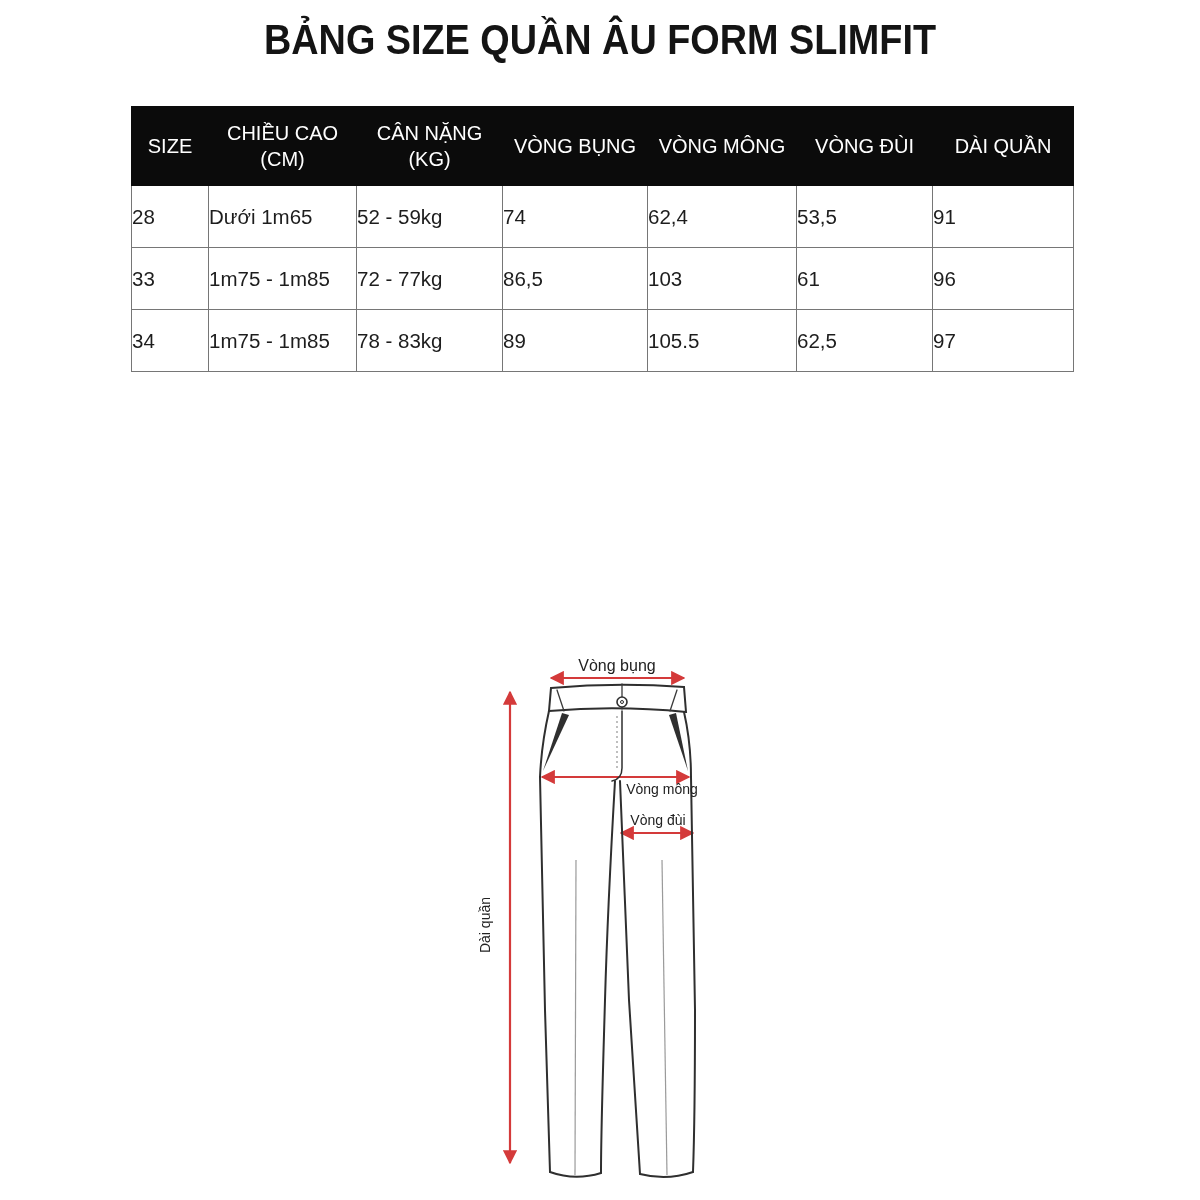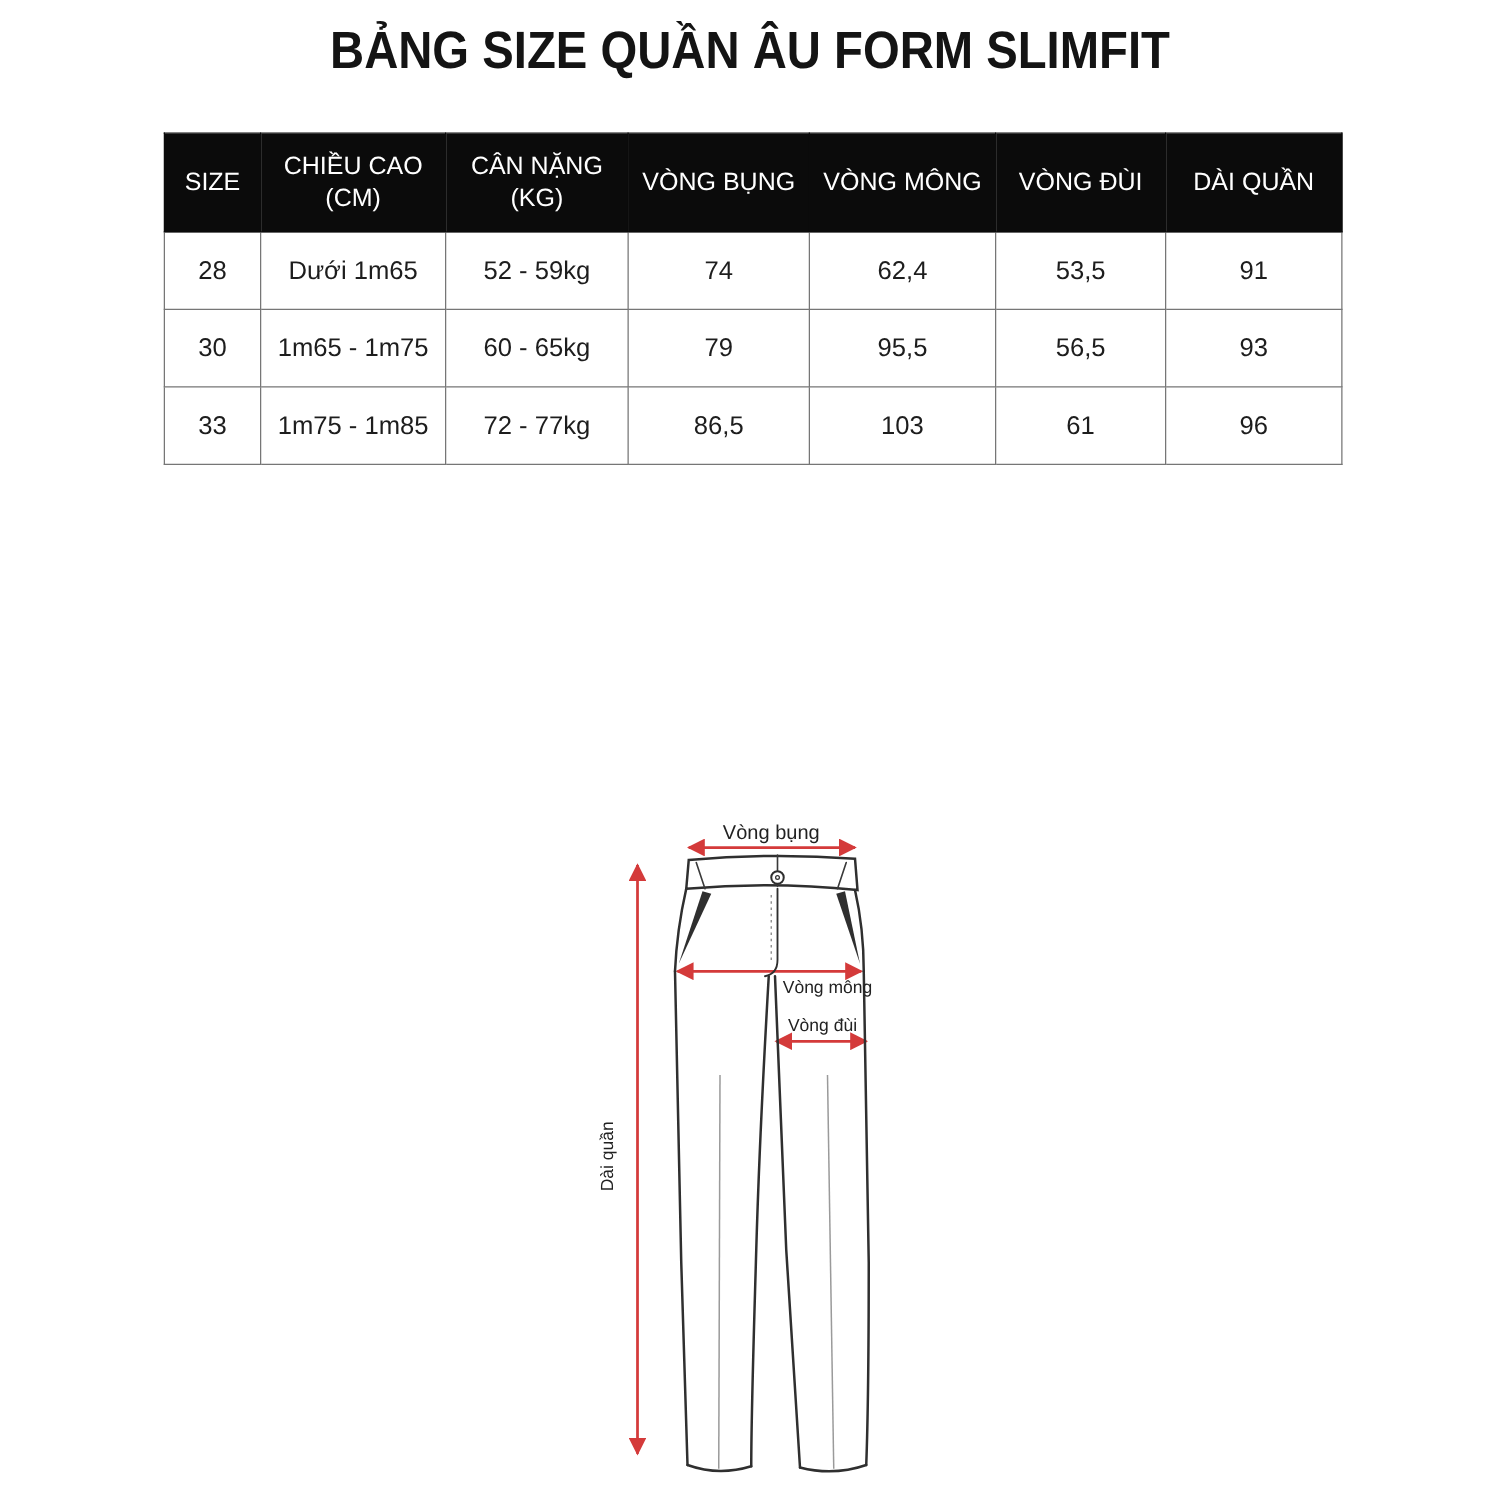--- a/index.html
+++ b/index.html
@@ -16,21 +16,21 @@
     position:absolute;left:131px;top:106px;width:942px;
     border-collapse:collapse;table-layout:fixed;
   }
   table.size-table th{
     background:#0b0b0b;color:#ffffff;font-weight:400;font-size:20px;
     height:78px;text-align:center;vertical-align:middle;
     white-space:pre-line;line-height:1.3;border:1px solid #0b0b0b;
     padding:0;
   }
   table.size-table td{
-    border:1px solid #767676;height:61px;text-align:center;
+    border:1px solid #767676;height:61px;
     vertical-align:middle;font-size:20.5px;color:#1d1d1d;padding:0;
     background:#ffffff;
   }
   svg text{
     font-family:"Liberation Sans",sans-serif;fill:#222222;
   }
   svg .lbl-big{font-size:16px;}
   svg .lbl{font-size:14px;}
   .outline{fill:none;stroke:#2f2f2f;stroke-width:2;stroke-linecap:round;}
   .detail{fill:none;stroke:#3a3a3a;stroke-width:1.3;stroke-linecap:round;}
@@ -72,36 +72,36 @@
       <tr>
         <td>28</td>
         <td>Dưới 1m65</td>
         <td>52 - 59kg</td>
         <td>74</td>
         <td>62,4</td>
         <td>53,5</td>
         <td>91</td>
       </tr>
       <tr>
-        <td>30</td>
-        <td>1m65 - 1m75</td>
-        <td>60 - 65kg</td>
-        <td>79</td>
-        <td>95,5</td>
-        <td>56,5</td>
-        <td>93</td>
-      </tr>
-      <tr>
         <td>33</td>
         <td>1m75 - 1m85</td>
         <td>72 - 77kg</td>
         <td>86,5</td>
         <td>103</td>
         <td>61</td>
         <td>96</td>
+      </tr>
+      <tr>
+        <td>34</td>
+        <td>1m75 - 1m85</td>
+        <td>78 - 83kg</td>
+        <td>89</td>
+        <td>105.5</td>
+        <td>62,5</td>
+        <td>97</td>
       </tr>
     </tbody>
   </table>
 
   <svg style="position:absolute;left:430px;top:645px;" width="330" height="555" viewBox="430 645 330 555" xmlns="http://www.w3.org/2000/svg">
     <defs>
       <marker id="arrowhead" viewBox="0 0 10 10" refX="9" refY="5" markerWidth="6.5" markerHeight="6.5" orient="auto-start-reverse">
         <path d="M0,0 L10,5 L0,10 z" fill="#d43a3a"></path>
       </marker>
     </defs>

